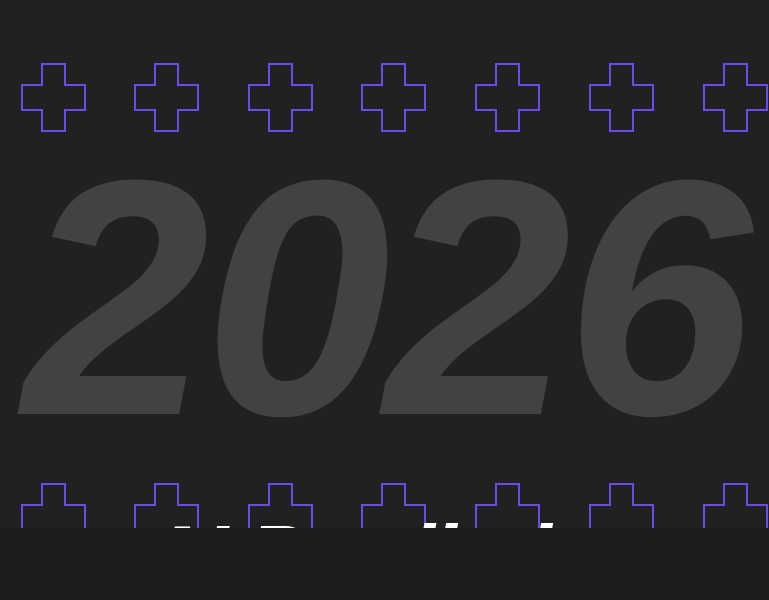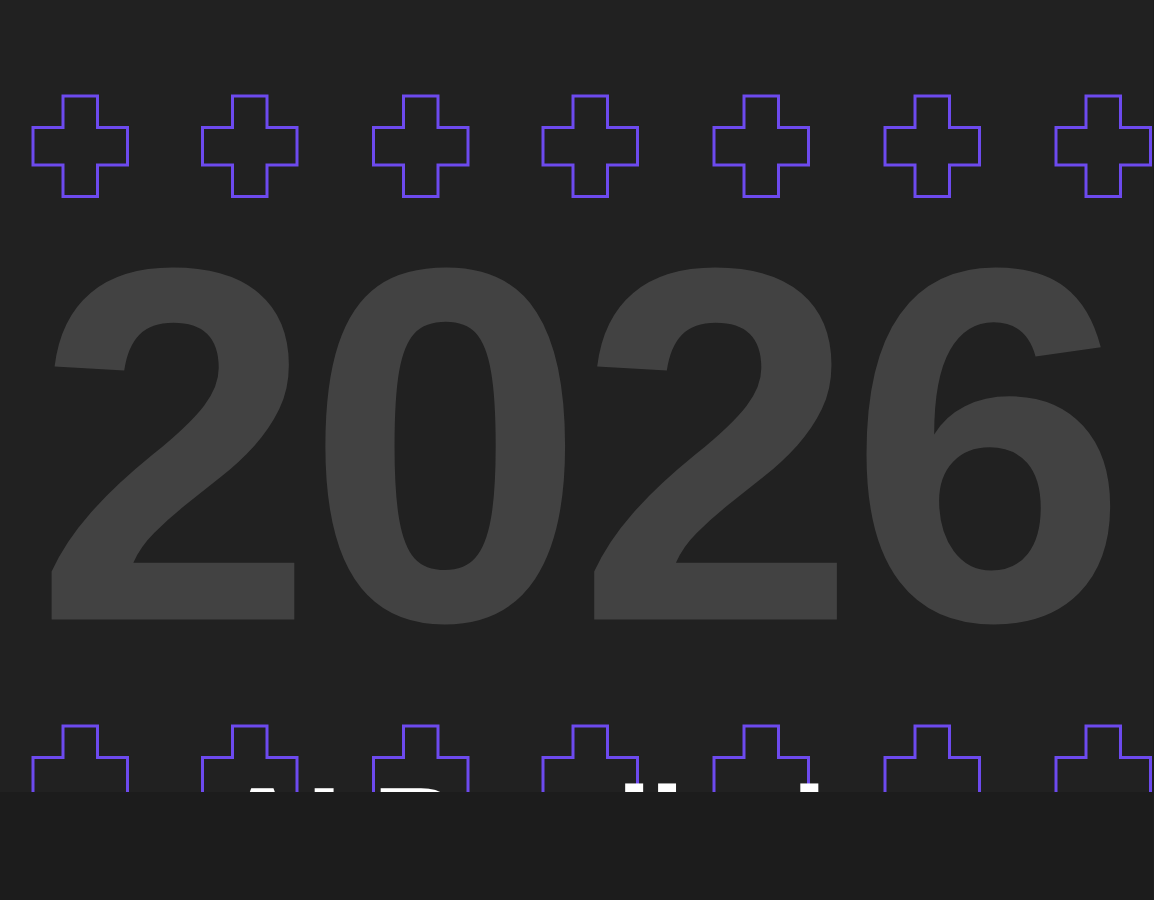--- a/index.html
+++ b/index.html
@@ -9,20 +9,21 @@
     background: #1c1c1c;
   }
 
   #stage {
     position: relative;
     width: 769px;
     height: 528px;
     overflow: hidden;
     background: #212121;
     font-family: "Liberation Sans", sans-serif;
+    font-style: italic;
   }
 
   
   .cross-row {
     position: absolute;
     left: 0;
     width: 100%;
     height: 70px;
     pointer-events: none;
   }

